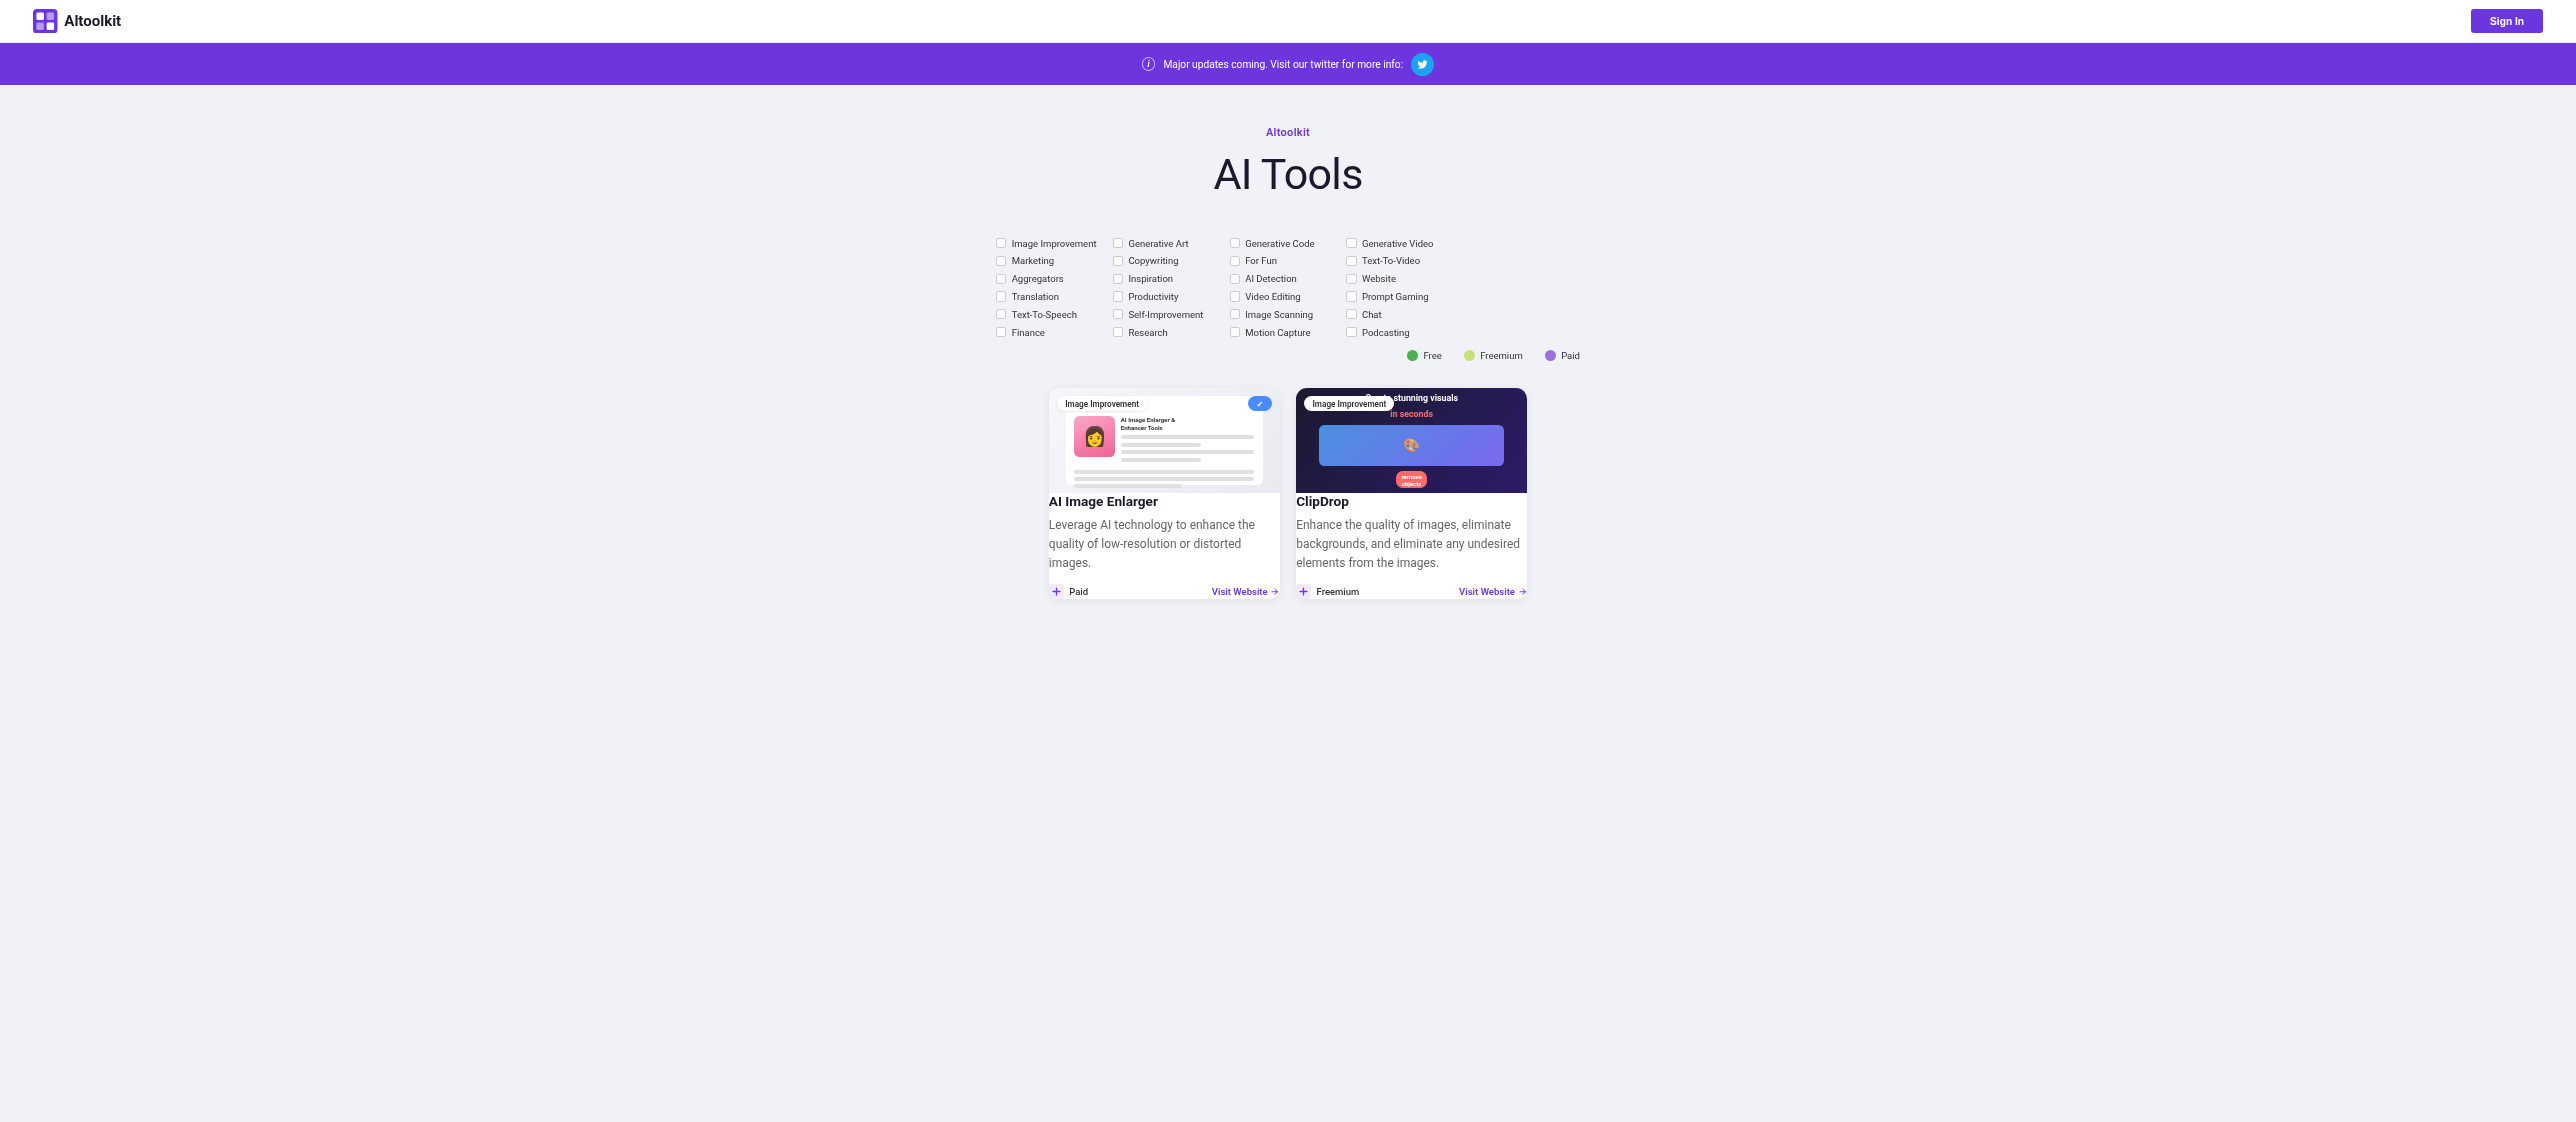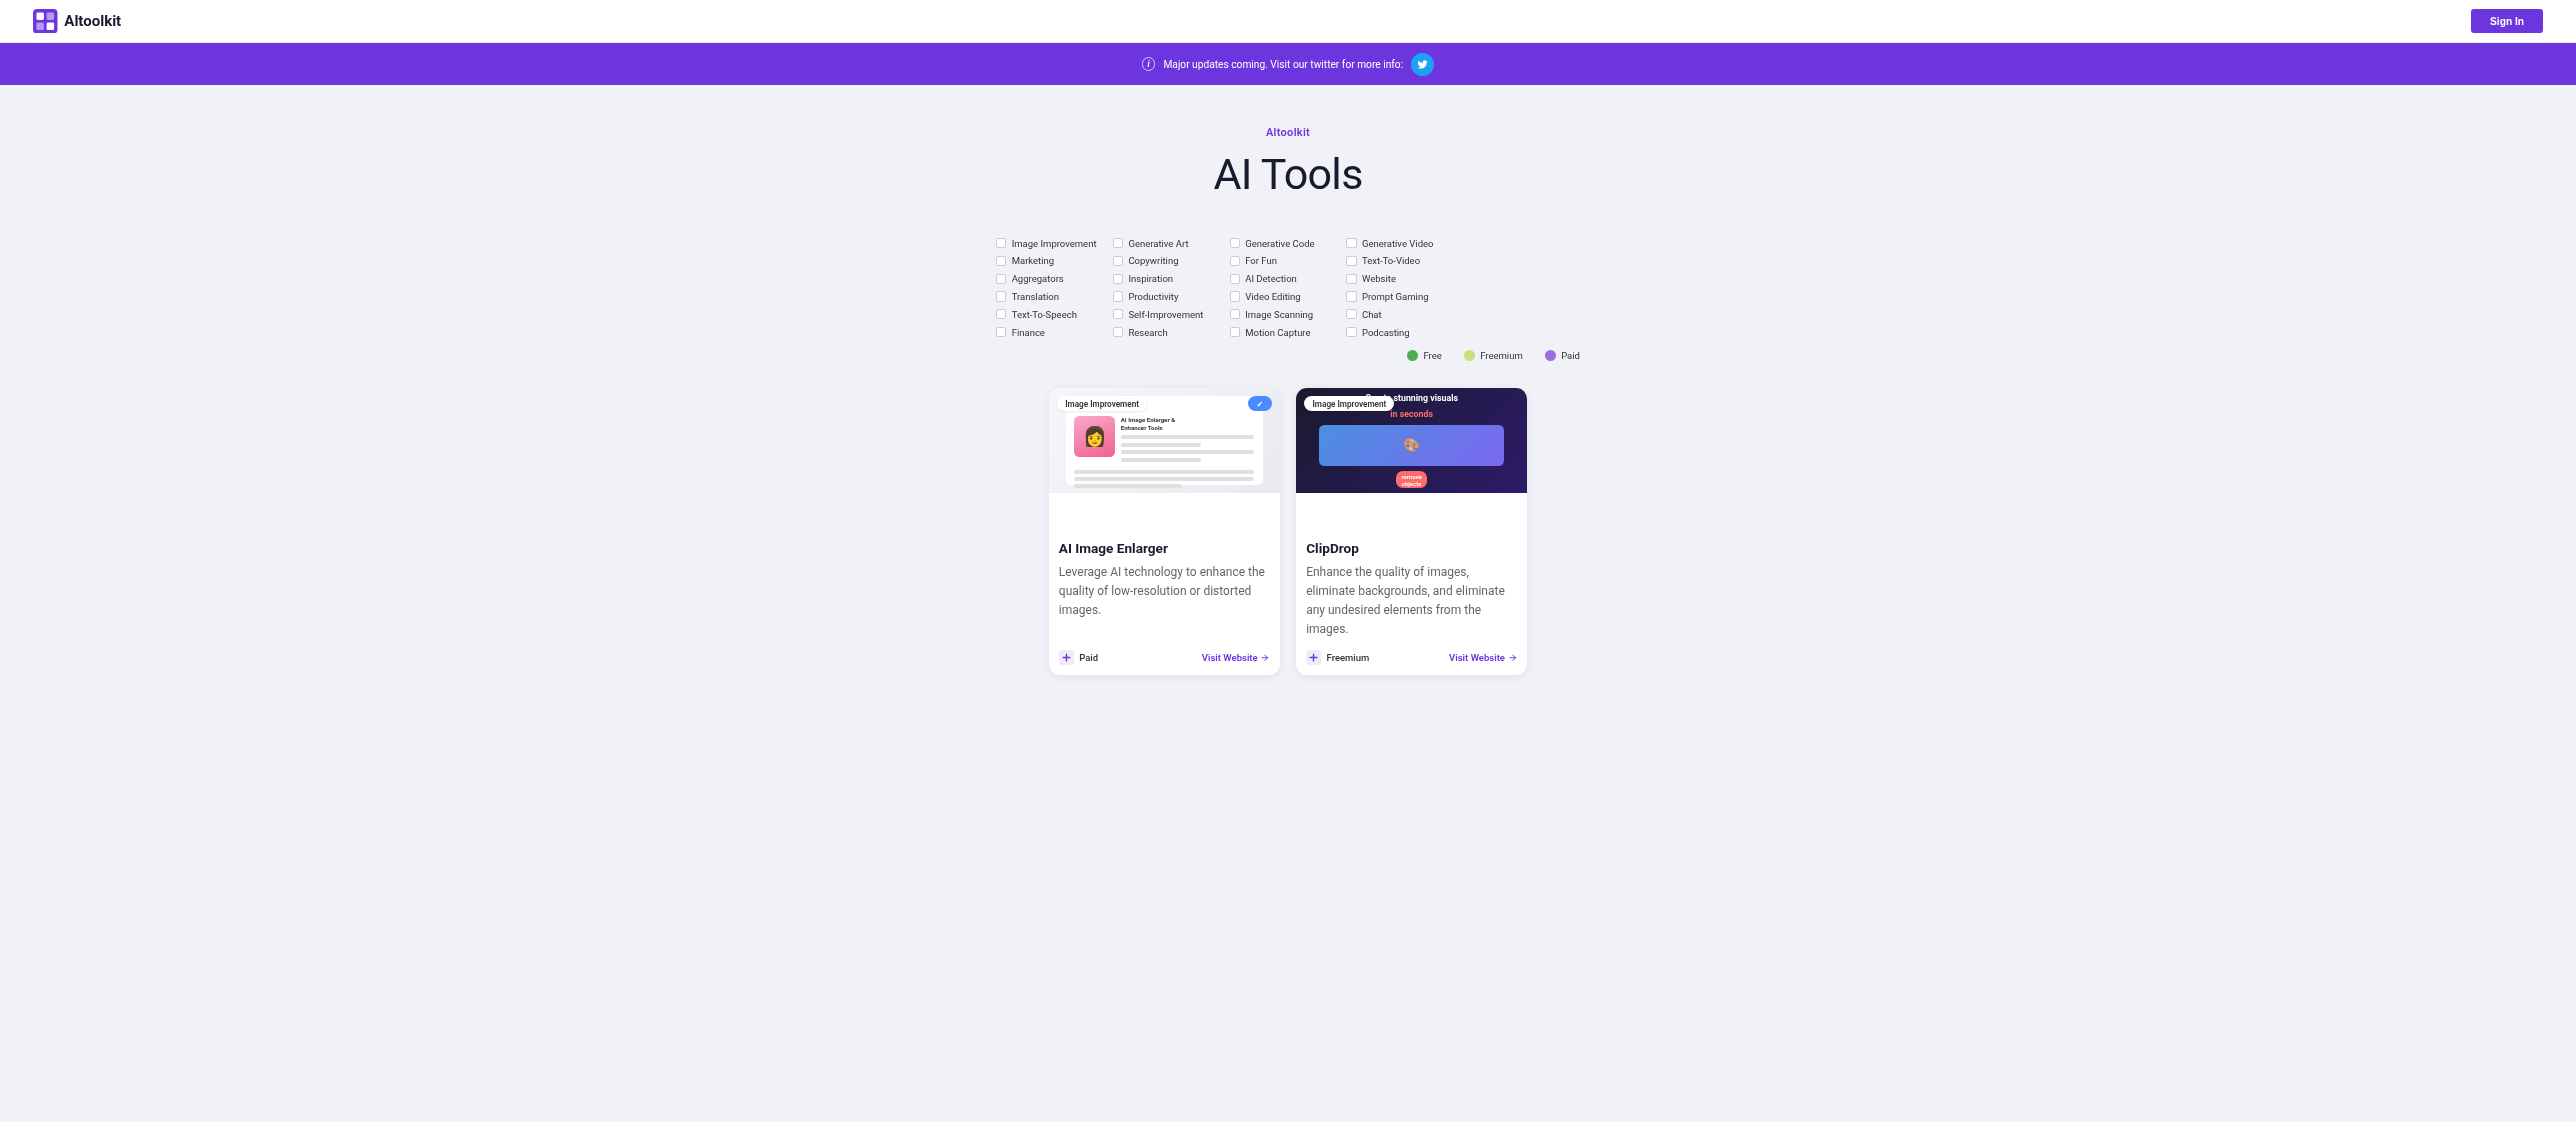--- a/index.html
+++ b/index.html
@@ -299,25 +299,24 @@
     .clipdrop-badge {
       background: #ff6b6b;
       color: #fff;
       font-size: 6.1px;
       padding: 1.4px 5.4px;
       border-radius: 6.8px;
       font-weight: 600;
     }
 
     .card-body {
-      padding: 10px;
+      padding: 0;
       flex: 1;
       display: flex;
       flex-direction: column;
-      margin-top: 37px;
     }
     .card-title {
       font-size: 13.6px;
       font-weight: 700;
       color: #1a1a2e;
       margin-bottom: 6.8px;
     }
     .card-description {
       font-size: 12px;
       color: #666;

